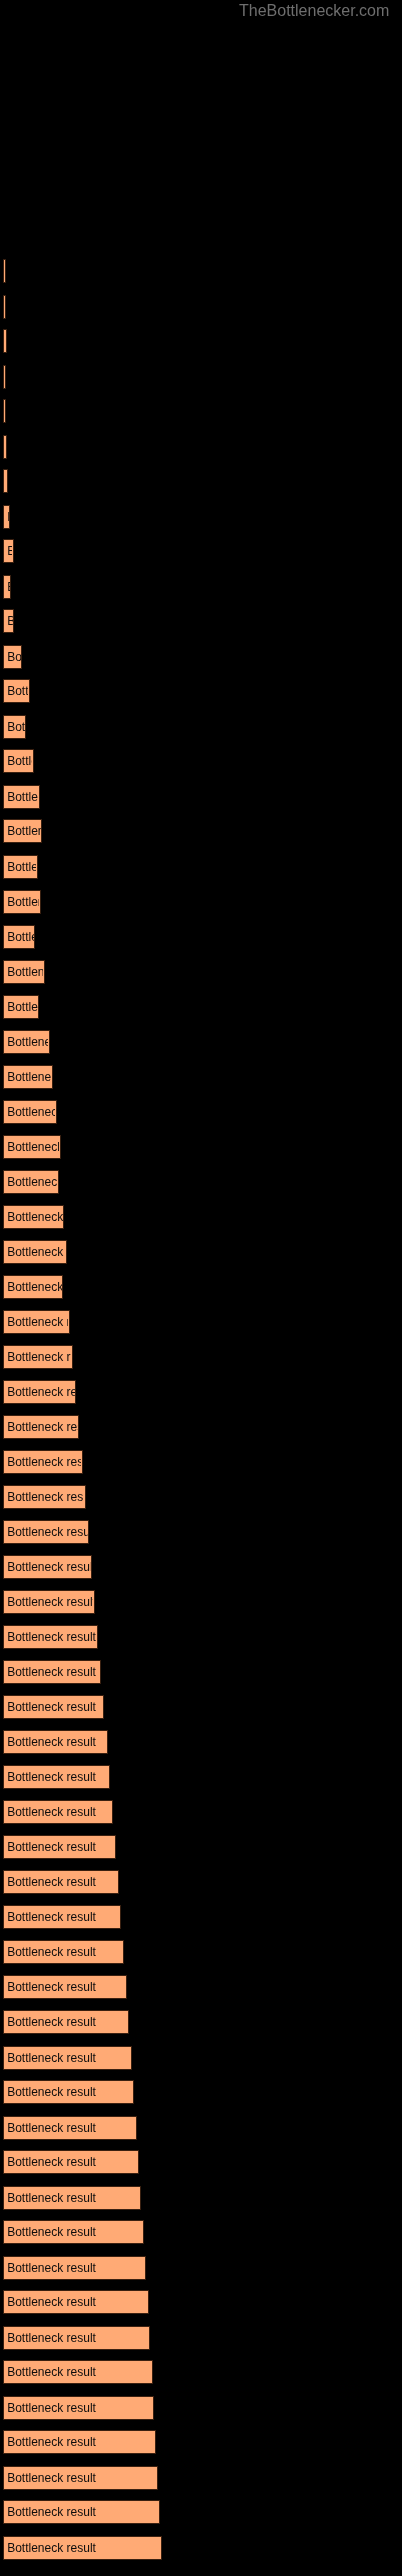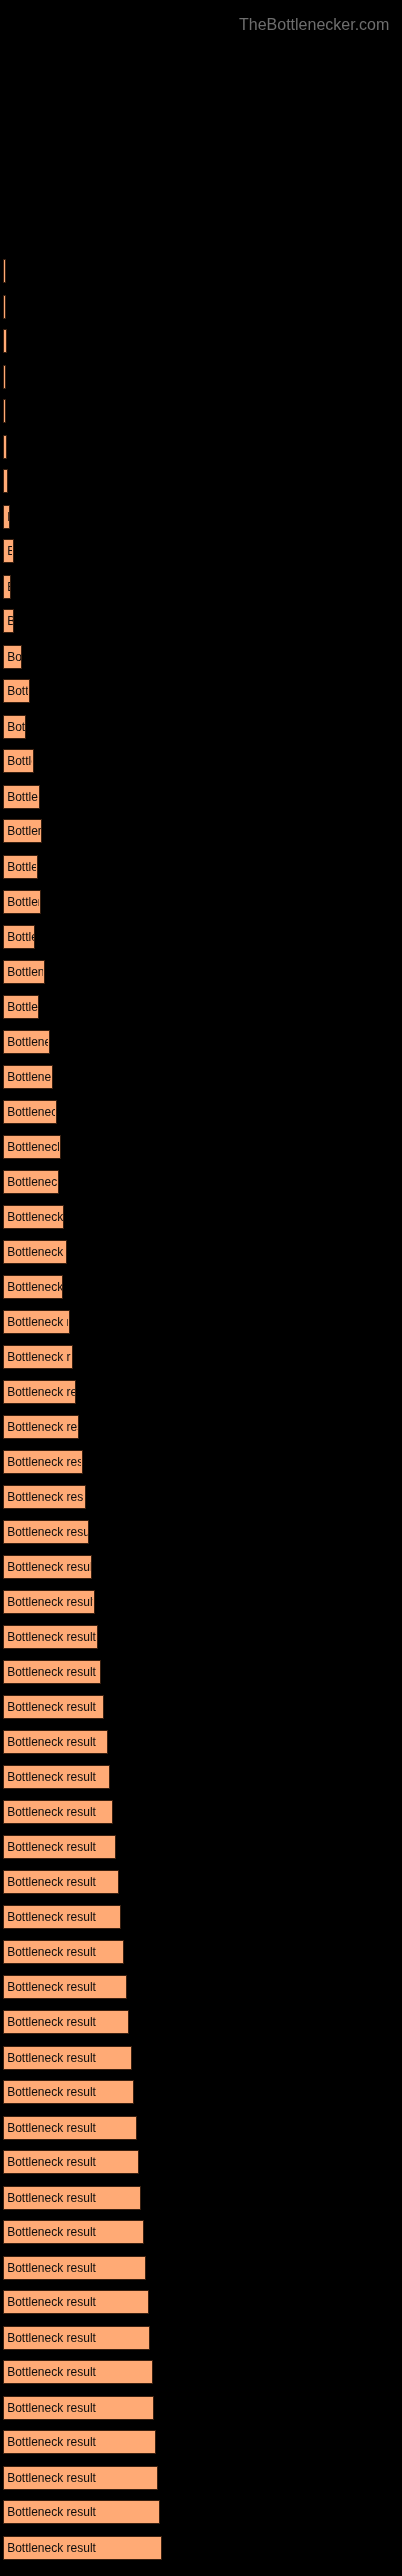--- a/index.html
+++ b/index.html
@@ -21,21 +21,21 @@
     left: 0;
     top: 0;
     width: 403px;
     height: 2576px;
     background: #000000;
   }
 
   #site-title {
     position: absolute;
     right: 13.7px;
-    top: 16px;
+    top: 2px;
     font-size: 16px;
     line-height: 17.7px;
     color: #6e6e6e;
     letter-spacing: 0px;
     white-space: nowrap;
     font-family: "Liberation Sans", sans-serif;
   }
 
   #chart-area {
     position: absolute;

